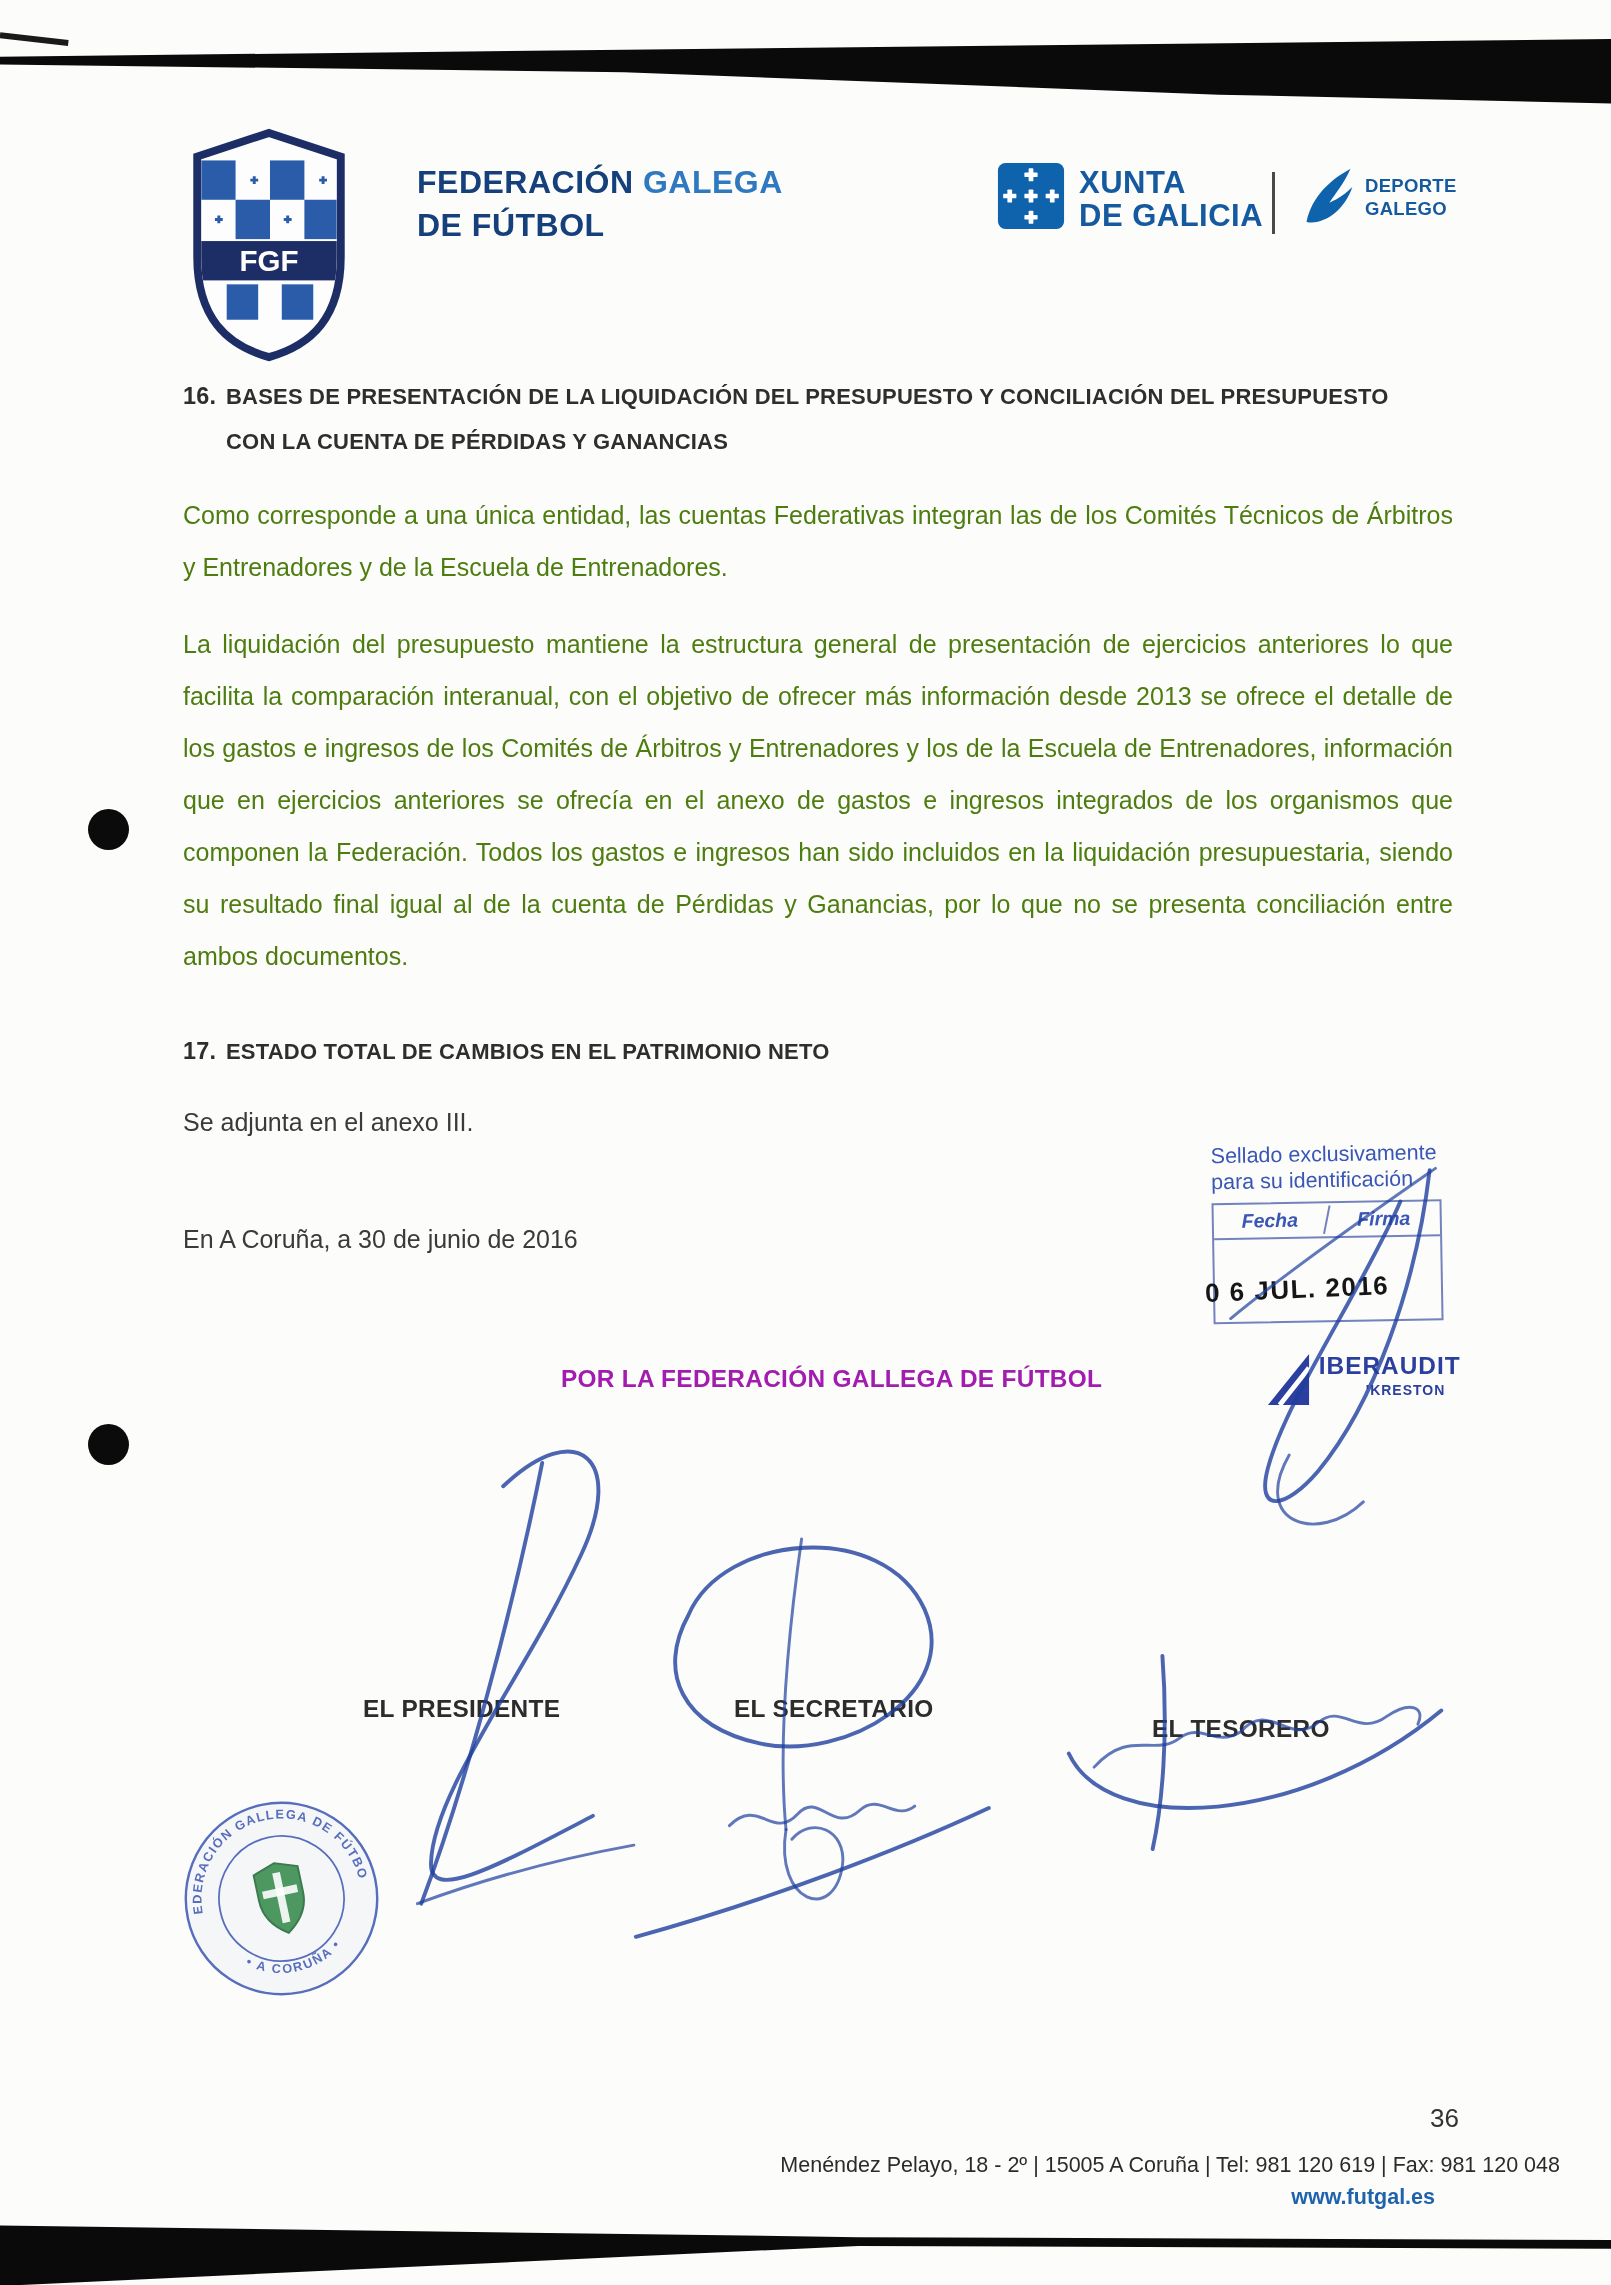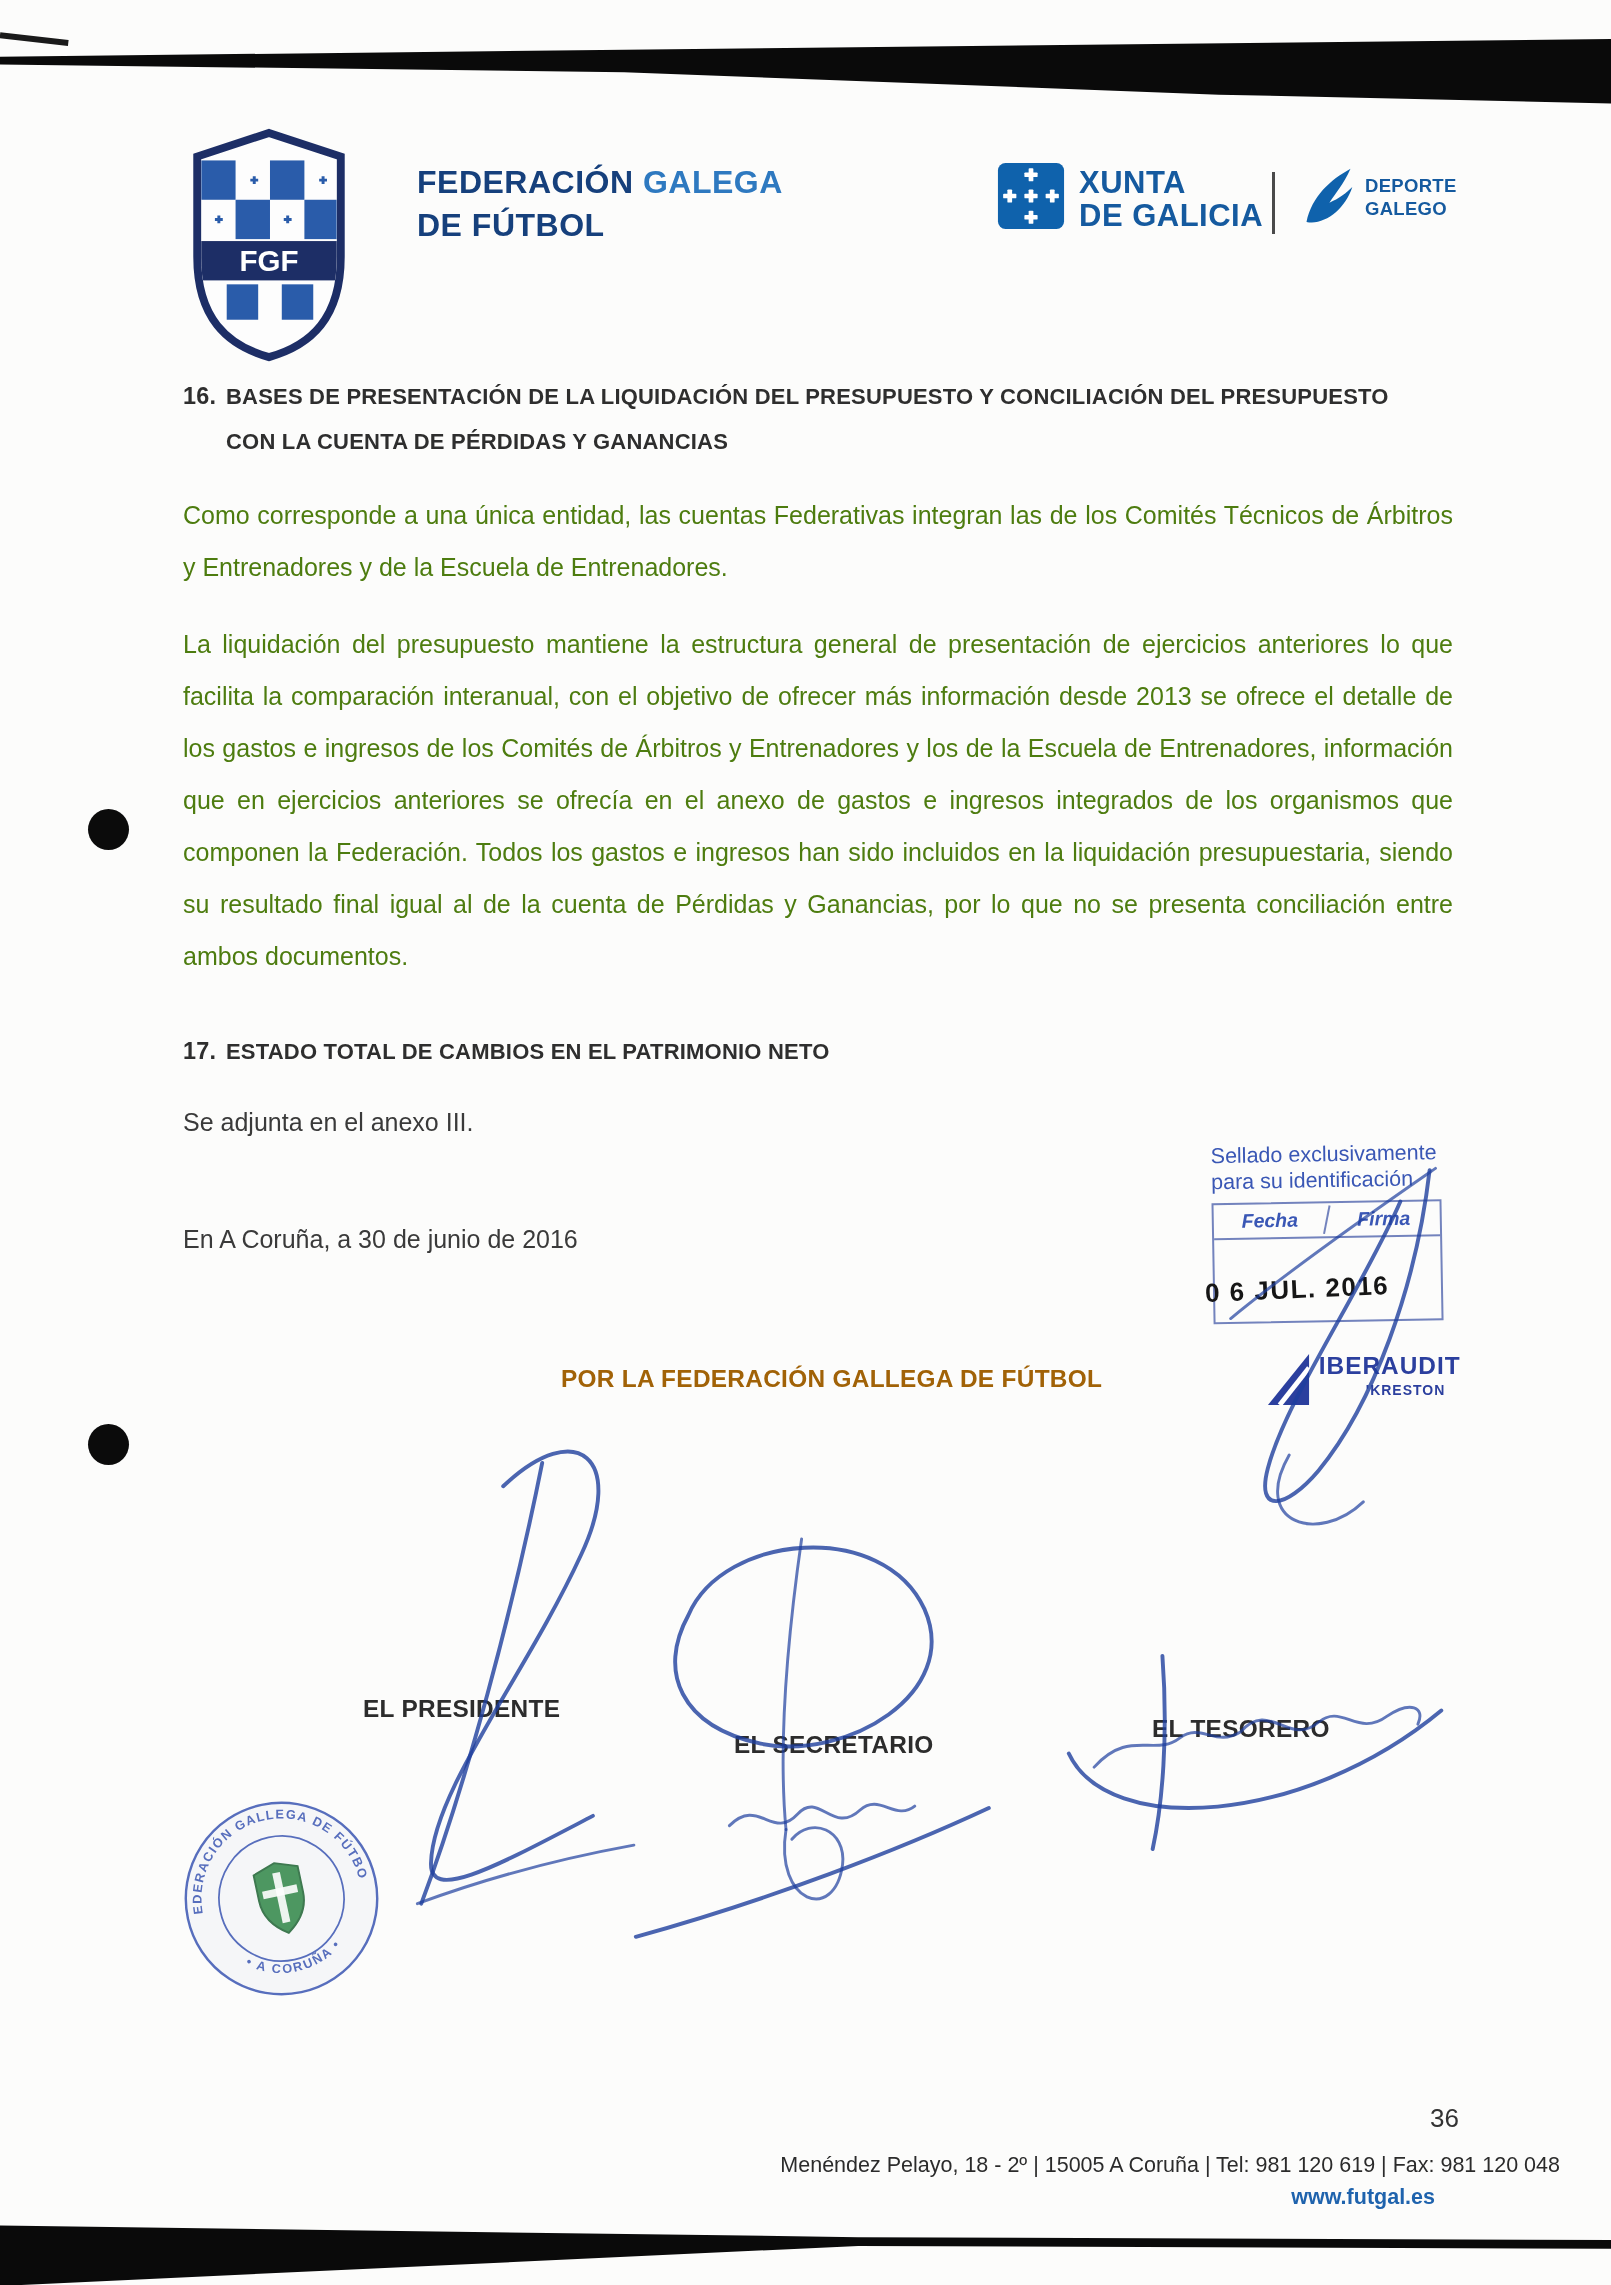--- a/index.html
+++ b/index.html
@@ -26,40 +26,40 @@
   .content { position:absolute; left:183px; top:374px; width:1270px; }
   .h-block { display:flex; font-weight:bold; color:#2e2e2e; font-size:22px; line-height:45px; letter-spacing:0.2px; }
   .h-num { width:43px; flex:none; font-size:23.4px; }
   .h17 { margin-top:47px; }
   .para { font-size:25px; line-height:52px; text-align:justify; color:#4d7c0f; }
   .para1 { margin-top:25px; }
   .para2 { margin-top:19.5px; }
   .anexo { font-size:25px; line-height:52px; margin-top:21.5px; }
 
   .date-line { position:absolute; left:183px; top:1225px; font-size:25px; color:#3a3a3a; }
-  .por-line { position:absolute; left:561px; top:1365px; font-size:24.4px; font-weight:bold; color:#a16207; letter-spacing:0.3px; }
+  .por-line { position:absolute; left:561px; top:1365px; font-size:24.4px; font-weight:bold; color:#a21caf; letter-spacing:0.3px; }
 
   
   .sello { position:absolute; left:1212px; top:1141px; width:250px; transform:rotate(-1deg); }
   .sello-line { font-size:21.5px; line-height:26px; color:#3a57b5; }
   .sello-table { margin-top:7.8px; width:226px; height:117px; border:2px solid rgba(62,84,165,0.72); position:relative; }
   .sello-head { height:33px; border-bottom:2px solid rgba(62,84,165,0.72); display:flex; align-items:center; }
   .sello-cell { flex:1; text-align:center; font-style:italic; font-weight:bold; font-size:19.5px; color:#3a57b5; }
   .sello-divider { width:2px; height:29px; background:rgba(62,84,165,0.72); transform:rotate(12deg); }
   .date-stamp { position:absolute; left:1205px; top:1274px; font-size:26px; font-weight:bold; letter-spacing:1.5px; color:#161616; transform:rotate(-2.5deg); }
 
   
   .iberaudit { position:absolute; left:1266px; top:1352px; display:flex; gap:7.8px; }
   .iber-text .iber-name { font-size:24.4px; font-weight:bold; color:#2b3f9e; letter-spacing:1px; }
   .iber-text .iber-net { font-size:14px; font-weight:bold; color:#2b3f9e; margin-left:47px; margin-top:2px; letter-spacing:1px; }
 
   
   .sig-label { position:absolute; top:1695px; font-size:24.4px; font-weight:bold; color:#2c2c2c; letter-spacing:0.3px; }
   .sig-president { left:363px; }
-  .sig-secretary { left:734px;margin-top:36px; }
+  .sig-secretary { left:734px; }
   .sig-treasurer { left:1152px;margin-top:20px; }
 
   
   .round-stamp { position:absolute; left:177px; top:1794px; width:209px; height:209px; transform:rotate(-12deg); opacity:0.92; }
 
   
   .page-number { position:absolute; left:1430px; top:2103px; font-size:26px; color:#333; }
   .footer-address { position:absolute; left:546px; top:2153px; width:1014px; text-align:right; font-size:21.5px; color:#2b2b2b; }
   .footer-site { position:absolute; right:176px; top:2185px; font-size:21.5px; font-weight:bold; color:#1f63ad; }
 

